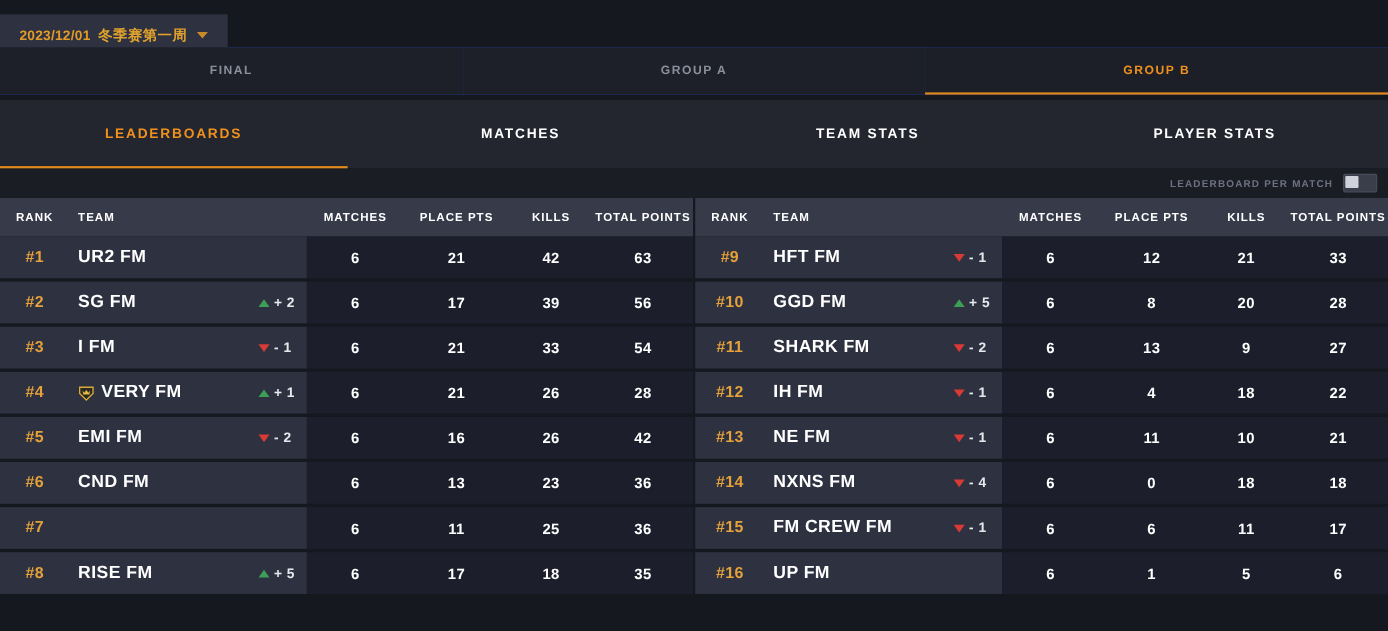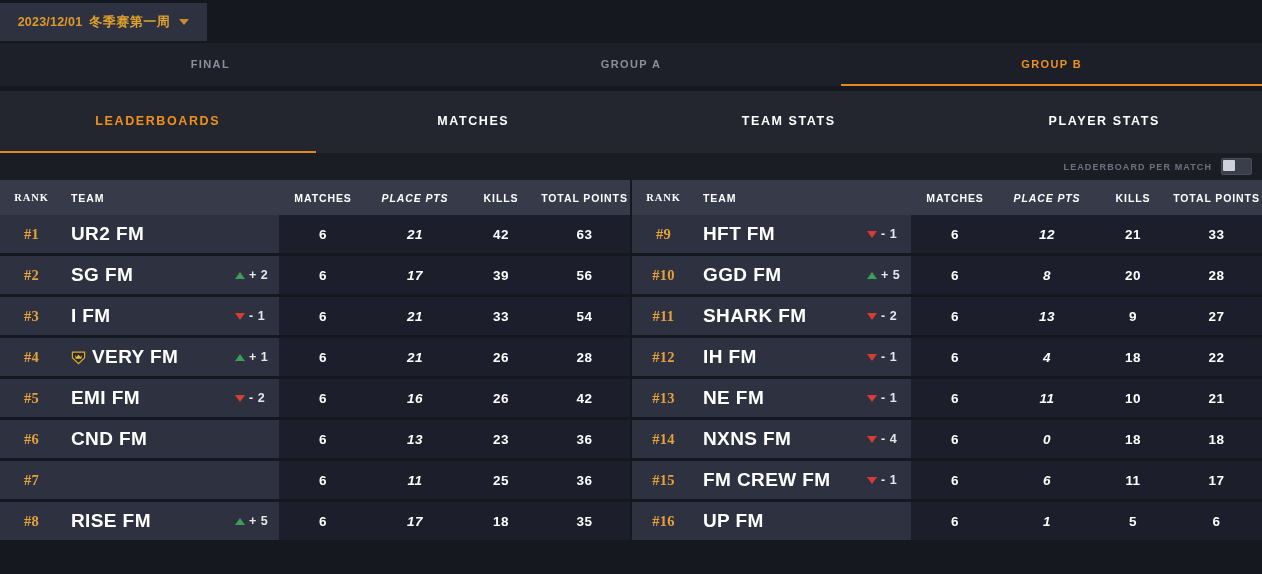--- a/index.html
+++ b/index.html
@@ -23,21 +23,21 @@
   }
 
   
   .season-bar {
     height: 43px;
     background: #16181f;
     display: flex;
     align-items: flex-start;
   }
   .season-select {
-    margin-top: 3px;
+    margin-top: 13px;
     width: 207px;
     height: 38px;
     background: #2e3140;
     display: flex;
     align-items: center;
     justify-content: center;
     gap: 7px;
     cursor: pointer;
   }
   .season-date {
@@ -175,24 +175,24 @@
     color: #ffffff;
   }
   .row {
     display: flex;
     align-items: stretch;
     height: 38px;
     margin-bottom: 3px;
   }
 
   
-  .c-rank   { width: 63px; flex: 0 0 63px; display:flex; align-items:center; justify-content:center;font-family:Liberation Serif, serif; }
+  .c-rank   { width: 63px; flex: 0 0 63px; display:flex; align-items:center; justify-content:center; }
   .c-team   { width: 216px; flex: 0 0 216px; display:flex; align-items:center; padding-left: 8px; box-sizing: border-box;}
   .c-matches{ width: 88px; flex: 0 0 88px; display:flex; align-items:center; justify-content:center;}
-  .c-place  { width: 96px; flex: 0 0 96px; display:flex; align-items:center; justify-content:center;font-style:italic;}
+  .c-place  { width: 96px; flex: 0 0 96px; display:flex; align-items:center; justify-content:center;}
   .c-kills  { width: 76px; flex: 0 0 76px; display:flex; align-items:center; justify-content:center;}
   .c-total  { flex: 1 1 auto; display:flex; align-items:center; justify-content:center;}
 
   .thead .c-team { padding-left: 8px; text-align: right; }
 
   
   .row .left-panel {
     display: flex;
     background: #2e3140;
     flex: 0 0 279px;
@@ -211,21 +211,21 @@
     flex: 1 1 auto;
   }
 
   .rank-num {
     font-size: 14.5px;
     font-weight: 700;
     color: #e5a13a;
     letter-spacing: .3px;
   }
   .team-name {
-    font-size: 19px;
+    font-size: 16px;
     font-weight: 700;
     color: #ffffff;
     letter-spacing: .4px;
     white-space: nowrap;
   }
   .team-left {
     display: flex;
     align-items: center;
     gap: 6px;
     flex: 1 1 auto;

